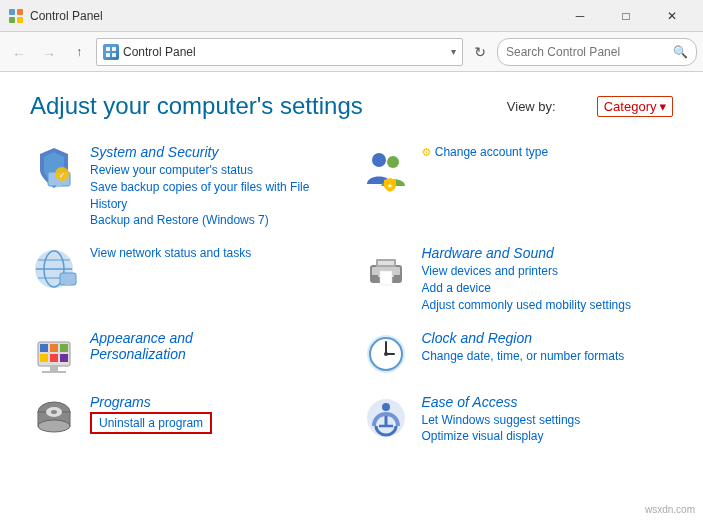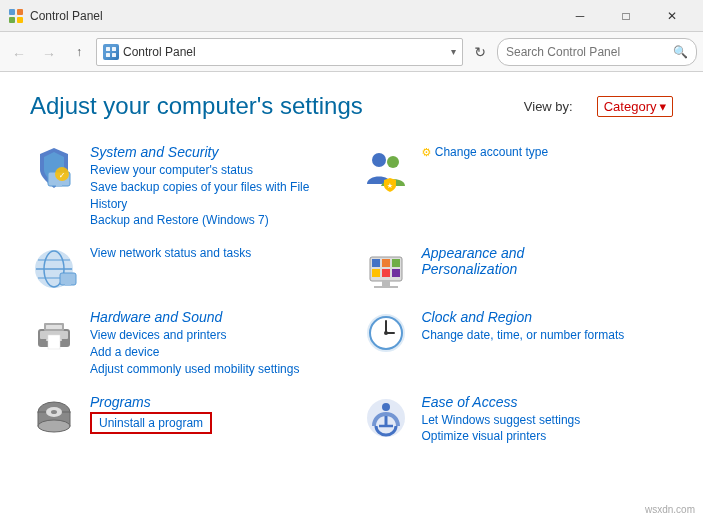--- a/index.html
+++ b/index.html
@@ -189,20 +189,21 @@
       border: 1px solid #cc3300;
       background: white;
       color: #cc0000;
       font-size: 13px;
       padding: 2px 6px;
       cursor: pointer;
       display: flex;
       align-items: center;
       gap: 3px;
       border-radius: 2px;
+      margin-left: 17px;
     }
 
     
     .items-grid {
       display: grid;
       grid-template-columns: 1fr 1fr;
       gap: 16px 20px;
     }
 
     .item-row {
@@ -370,61 +371,61 @@
       </div>
       <div class="item-content">
         <a class="item-link">View network status and tasks</a>
       </div>
     </div>
 
     <div class="item-row">
       <div class="item-icon">
         <svg width="48" height="48" viewBox="0 0 48 48">
 
+          <rect x="8" y="20" width="32" height="18" rx="3" fill="#888"></rect>
+          <rect x="10" y="22" width="28" height="8" rx="1" fill="#ccc"></rect>
+          <rect x="16" y="30" width="16" height="2" rx="1" fill="#ddd"></rect>
+          <rect x="14" y="14" width="20" height="8" rx="1" fill="#aaa"></rect>
+          <rect x="16" y="16" width="16" height="4" rx="0.5" fill="#e0e0e0"></rect>
+
+          <rect x="18" y="26" width="12" height="14" fill="white" stroke="#ddd" stroke-width="0.5"></rect>
+        </svg>
+      </div>
+      <div class="item-content">
+        <a class="item-title">Hardware and Sound</a>
+        <a class="item-link">View devices and printers</a>
+        <a class="item-link">Add a device</a>
+        <a class="item-link">Adjust commonly used mobility settings</a>
+      </div>
+    </div>
+
+    <div class="item-row">
+      <div class="item-icon">
+        <svg width="48" height="48" viewBox="0 0 48 48">
+
           <rect x="8" y="12" width="32" height="24" rx="2" fill="#ddd" stroke="#999" stroke-width="1"></rect>
           <rect x="10" y="14" width="8" height="8" fill="#4472C4"></rect>
           <rect x="20" y="14" width="8" height="8" fill="#ED7D31"></rect>
           <rect x="30" y="14" width="8" height="8" fill="#70AD47"></rect>
           <rect x="10" y="24" width="8" height="8" fill="#FFC000"></rect>
           <rect x="20" y="24" width="8" height="8" fill="#FF0000" opacity="0.7"></rect>
           <rect x="30" y="24" width="8" height="8" fill="#7030A0"></rect>
           <rect x="20" y="36" width="8" height="5" fill="#bbb"></rect>
           <rect x="12" y="41" width="24" height="2" fill="#bbb"></rect>
         </svg>
       </div>
       <div class="item-content">
         <a class="item-title">Appearance and<br>Personalization</a>
       </div>
     </div>
 
     <div class="item-row">
       <div class="item-icon">
         <svg width="48" height="48" viewBox="0 0 48 48">
 
-          <rect x="8" y="20" width="32" height="18" rx="3" fill="#888"></rect>
-          <rect x="10" y="22" width="28" height="8" rx="1" fill="#ccc"></rect>
-          <rect x="16" y="30" width="16" height="2" rx="1" fill="#ddd"></rect>
-          <rect x="14" y="14" width="20" height="8" rx="1" fill="#aaa"></rect>
-          <rect x="16" y="16" width="16" height="4" rx="0.5" fill="#e0e0e0"></rect>
-
-          <rect x="18" y="26" width="12" height="14" fill="white" stroke="#ddd" stroke-width="0.5"></rect>
-        </svg>
-      </div>
-      <div class="item-content">
-        <a class="item-title">Hardware and Sound</a>
-        <a class="item-link">View devices and printers</a>
-        <a class="item-link">Add a device</a>
-        <a class="item-link">Adjust commonly used mobility settings</a>
-      </div>
-    </div>
-
-    <div class="item-row">
-      <div class="item-icon">
-        <svg width="48" height="48" viewBox="0 0 48 48">
-
           <circle cx="24" cy="24" r="18" fill="#5B9BD5" opacity="0.2" stroke="#5B9BD5" stroke-width="2"></circle>
           <circle cx="24" cy="24" r="16" fill="white" stroke="#5B9BD5" stroke-width="2"></circle>
           <line x1="24" y1="24" x2="24" y2="12" stroke="#333" stroke-width="2" stroke-linecap="round"></line>
           <line x1="24" y1="24" x2="32" y2="24" stroke="#333" stroke-width="2" stroke-linecap="round"></line>
           <circle cx="24" cy="24" r="2" fill="#333"></circle>
         </svg>
       </div>
       <div class="item-content">
         <a class="item-title">Clock and Region</a>
         <a class="item-link">Change date, time, or number formats</a>
@@ -458,20 +459,20 @@
 
           <path d="M24 18 C16 18 10 24 10 32 L14 32 C14 26 18.5 22 24 22 C29.5 22 34 26 34 32 L38 32 C38 24 32 18 24 18 Z" fill="#4472C4" opacity="0.7"></path>
           <path d="M14 32 C14 37 18.5 41 24 41 C29.5 41 34 37 34 32" fill="none" stroke="#4472C4" stroke-width="3"></path>
           <line x1="24" y1="22" x2="24" y2="32" stroke="#4472C4" stroke-width="3"></line>
           <line x1="17" y1="32" x2="31" y2="32" stroke="#4472C4" stroke-width="2.5"></line>
         </svg>
       </div>
       <div class="item-content">
         <a class="item-title">Ease of Access</a>
         <a class="item-link">Let Windows suggest settings</a>
-        <a class="item-link">Optimize visual printers</a>
+        <a class="item-link">Optimize visual display</a>
       </div>
     </div>
 
   </div>
 </div>
 
 <div class="watermark">wsxdn.com</div>
 
 </body></html>

